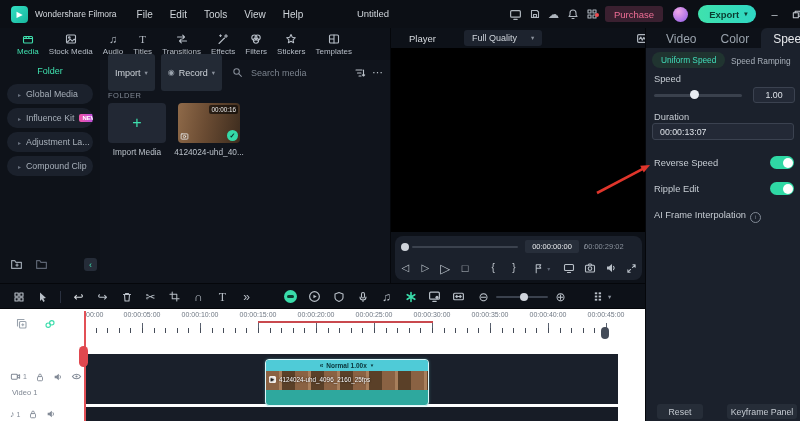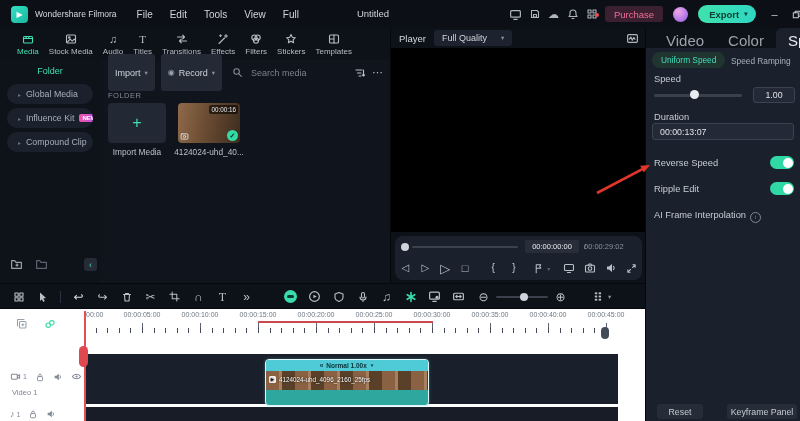--- a/index.html
+++ b/index.html
@@ -58,21 +58,21 @@
   .preview{left:390px;top:28px;width:255px;height:255px;background:#0d1118;border-left:1px solid #05070b}
   .qpill{height:16px;background:#1d232e;border-radius:3px;display:flex;align-items:center;gap:14px;padding:0 8px;font-size:9px;color:#cfd4da}
   .video{position:absolute;left:0;top:20px;width:255px;height:184px;background:#000}
   .ctrl{position:absolute;left:4px;top:208px;width:247px;height:44px;background:#1b212c;border-radius:8px}
   .tcbox{position:absolute;left:130px;top:4px;width:54px;height:13px;background:#272e3a;border-radius:2px;display:flex;align-items:center;justify-content:center;font-size:7.5px;color:#e8eaed}
   .transport{position:absolute;left:4px;top:21px;width:239px;height:22px;display:flex;align-items:center;justify-content:center}
 
   
   .props{left:645px;top:28px;width:155px;height:393px;background:#0d1118;border-left:1px solid #05070b}
   .ptabs{height:20px;display:flex;align-items:stretch;padding-left:8px}
-  .ptab{font-size:15px;color:#9aa3ad;padding:4px 12px 0 12px}
+  .ptab{font-size:12px;color:#9aa3ad;padding:4px 12px 0 12px}
   .ptab.active{background:#1b212c;color:#e8eaed;border-radius:6px 6px 0 0}
   .pbody{position:absolute;left:0;top:20px;width:155px;height:373px;background:#1b212c}
   .subpill{position:absolute;left:6px;top:4px;height:16px;padding:0 9px;border-radius:8px;background:#203430;color:#41dfbb;font-size:8.3px;display:flex;align-items:center}
   .plabel{position:absolute;font-size:9.3px;color:#c6ccd3}
   .pinput{position:absolute;background:#232936;border:1px solid #3b4250;border-radius:3px;color:#dfe3e9;font-size:8.8px;font-family:"Liberation Sans",sans-serif;padding:0 7px;outline:none}
   .tog{position:absolute;width:24px;height:13px;border-radius:7px;background:#2fd8a4}
   .tog::after{content:"";position:absolute;right:1.5px;top:1.5px;width:10px;height:10px;border-radius:50%;background:#fff}
   .pbtn{position:absolute;height:15px;background:#262d38;border-radius:3px;color:#c6ccd3;font-size:8.8px;display:flex;align-items:center;justify-content:center}
   .infoc{display:inline-flex;width:9px;height:9px;border-radius:50%;border:1px solid #828a96;color:#828a96;font-size:6px;align-items:center;justify-content:center;margin-left:4px;vertical-align:-1px}
   .sl-track{position:absolute;height:2.5px;background:#3a414d;border-radius:2px}
@@ -111,21 +111,21 @@
 <div class="abs titlebar">
   <span class="logo">
       <span>▶</span>
     </span>
   <span class="brand">Wondershare Filmora</span>
   <span class="menus">
     <span class="menu">File</span>
     <span class="menu">Edit</span>
     <span class="menu">Tools</span>
     <span class="menu">View</span>
-    <span class="menu">Full</span>
+    <span class="menu">Help</span>
   </span>
   <span class="abs" style="left:373px;top:8px;transform:translateX(-50%);font-size:9.5px;color:#cfd4da">Untitled</span>
 
   <div class="tbright">
     <span class="tbic ic">
       <svg width="13" height="13" viewBox="0 0 12 12">
           <rect x="1.5" y="2.5" width="9" height="6" rx="1"></rect>
           <path d="M4.5 10.5h3"></path>
         </svg>
       </span>
@@ -238,20 +238,24 @@
     <span>Folder</span>
     </div>
   <div class="sitem">
     <span class="chev">▸</span>
     <span>Global Media</span>
     </div>
   <div class="sitem">
     <span class="chev">▸</span>
     <span>Influence Kit</span>
     <span class="newbadge">NEW</span>
+    </div>
+  <div class="sitem">
+    <span class="chev">▸</span>
+    <span>Adjustment La...</span>
     </div>
   <div class="sitem">
     <span class="chev">▸</span>
     <span>Compound Clip</span>
     </div>
   <div class="abs row" style="left:10px;top:198px;gap:12px">
     <span class="ic" style="color:#9aa3ad">
       <svg width="13" height="13" viewBox="0 0 12 12">
           <path d="M1.5 9.5v-7h3l1 1.5h5v5.5z"></path>
           <path d="M5.5 6.5h2M6.5 5.5v2"></path>
@@ -305,21 +309,21 @@
           <rect x="1.5" y="2.5" width="9" height="7" rx="1"></rect>
           <circle cx="6" cy="6" r="1.6"></circle>
         </svg>
       </span>
     <span class="checkb">✓</span>
   </div>
   <span class="tlabel" style="left:73px;top:87px;width:72px">4124024-uhd_40...</span>
 </div>
 
 <div class="abs preview">
-  <div class="abs row" style="left:8px;top:0;height:20px;gap:8px;width:240px">
+  <div class="abs row" style="left:18px;top:0;height:20px;gap:28px;width:240px">
     <span style="font-size:9.5px;color:#d6dadf">Player</span>
     <span class="qpill">
       <span>Full Quality</span>
       <span class="chevs">▾</span>
       </span>
     <span class="ic" style="margin-left:auto;color:#aeb5bd">
       <svg width="13" height="13" viewBox="0 0 12 12">
           <rect x="1.5" y="2.5" width="9" height="7" rx="1"></rect>
           <path d="M3 6.7l1.4-2 1.4 2.8L7.2 5l1.1 1.7"></path>
         </svg>

